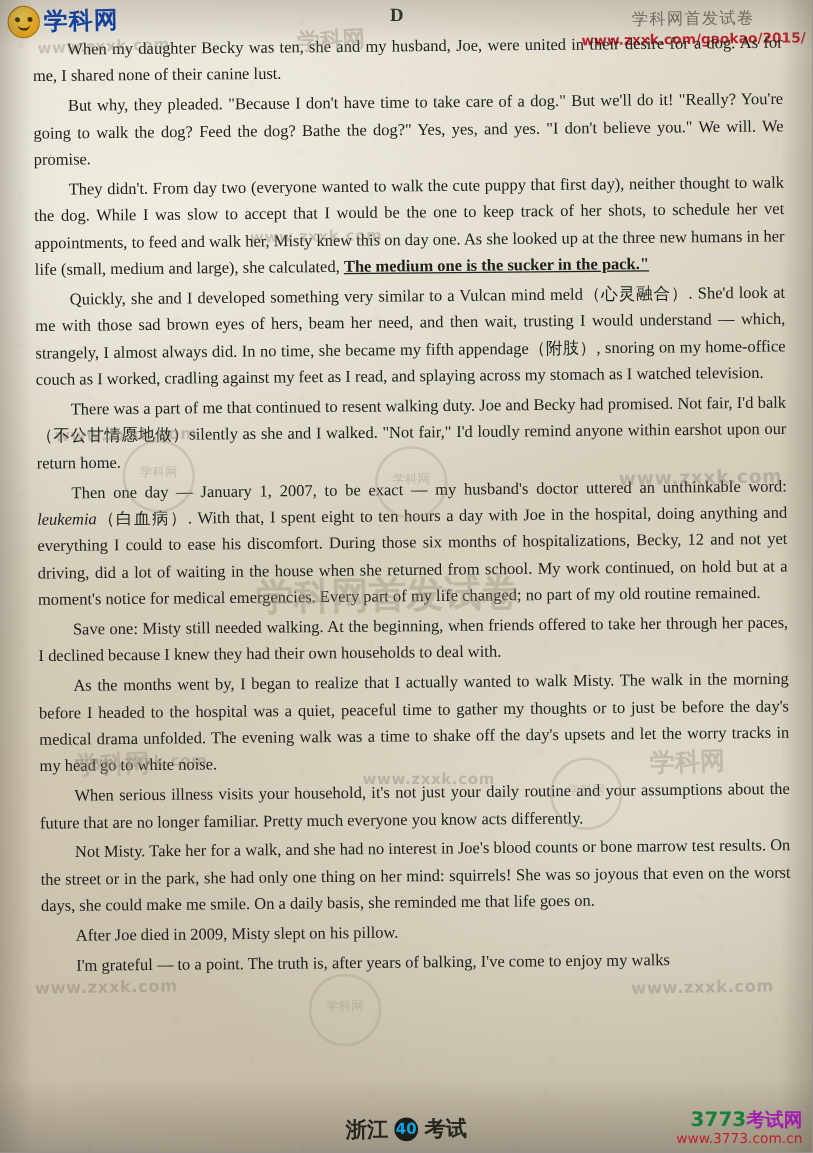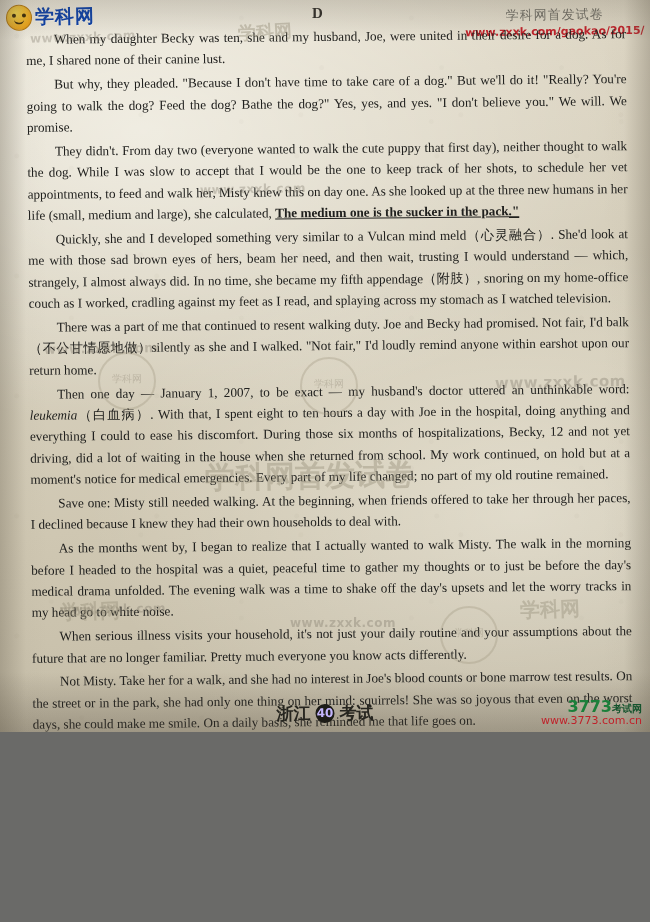--- a/index.html
+++ b/index.html
@@ -3,21 +3,21 @@
 <meta charset="utf-8">
 <style>
   html, body {
     margin: 0;
     padding: 0;
     background: #6a6a68;
   }
   #page {
     position: relative;
     width: 650px;
-    height: 732px;
+    height: 922px;
     overflow: hidden;
     background: #cfc8b8;
     font-family: "Liberation Serif", serif;
   }
   
   #paper {
     position: absolute;
     inset: 0;
     background:
       radial-gradient(ellipse 700px 420px at 22% 18%, rgba(255,255,250,0.55), rgba(255,255,250,0) 70%),
@@ -191,38 +191,38 @@
     font-family: "DejaVu Sans", sans-serif;
     font-weight: bold;
     font-size: 17px;
     color: #26251f;
   }
   #footer-center .circle {
     display: inline-block;
     width: 19px; height: 19px;
     border-radius: 50%;
     background: #1d1c17;
-    color: #c4b5fd;
+    color: #0ea5e9;
     font-size: 12px;
     line-height: 19px;
     text-align: center;
   }
   #footer-right {
     position: absolute;
     right: 8px; bottom: 2px;
     text-align: right;
     font-family: "DejaVu Sans", sans-serif;
   }
   #footer-right .brand {
     font-size: 16px;
     font-weight: bold;
     color: #1b7f3a;
   }
   #footer-right .brand .num { color: #1b7f3a; margin-top: 41px; }
-  #footer-right .brand .cn { color: #14532d; font-size: 10px; margin-top: 33px; }
+  #footer-right .brand .cn { color: #a21caf; font-size: 15px; margin-top: 33px; }
   #footer-right .url {
     font-size: 11px;
     color: #c0212a;
     font-weight: normal;
     margin-top: -2px;
   }
 </style>
 </head>
 <body>
 

